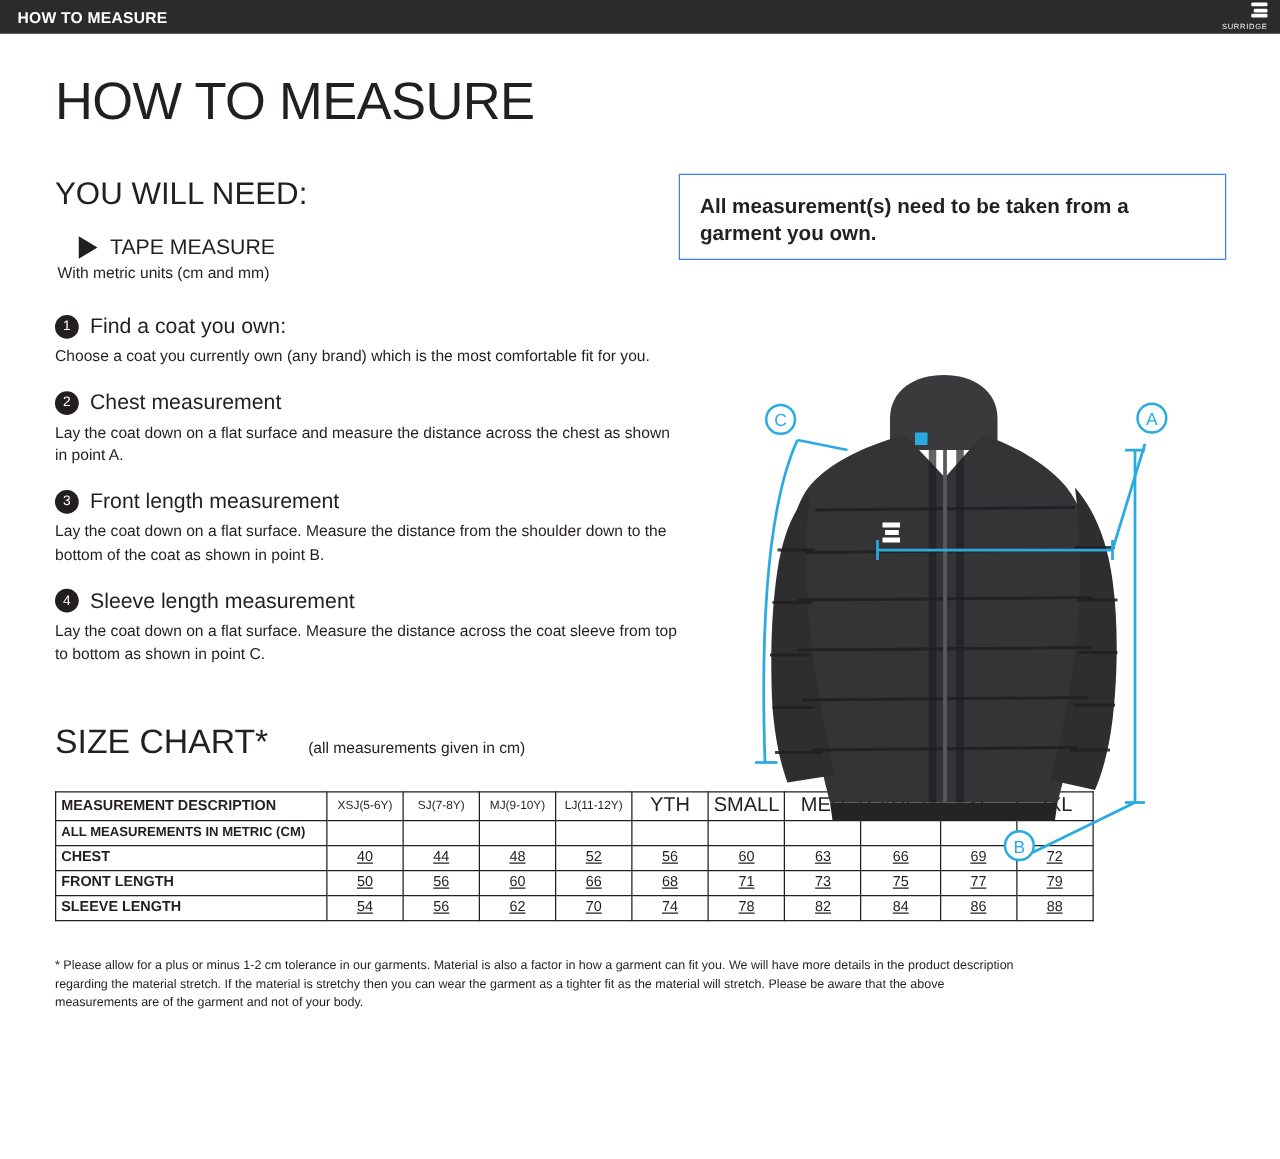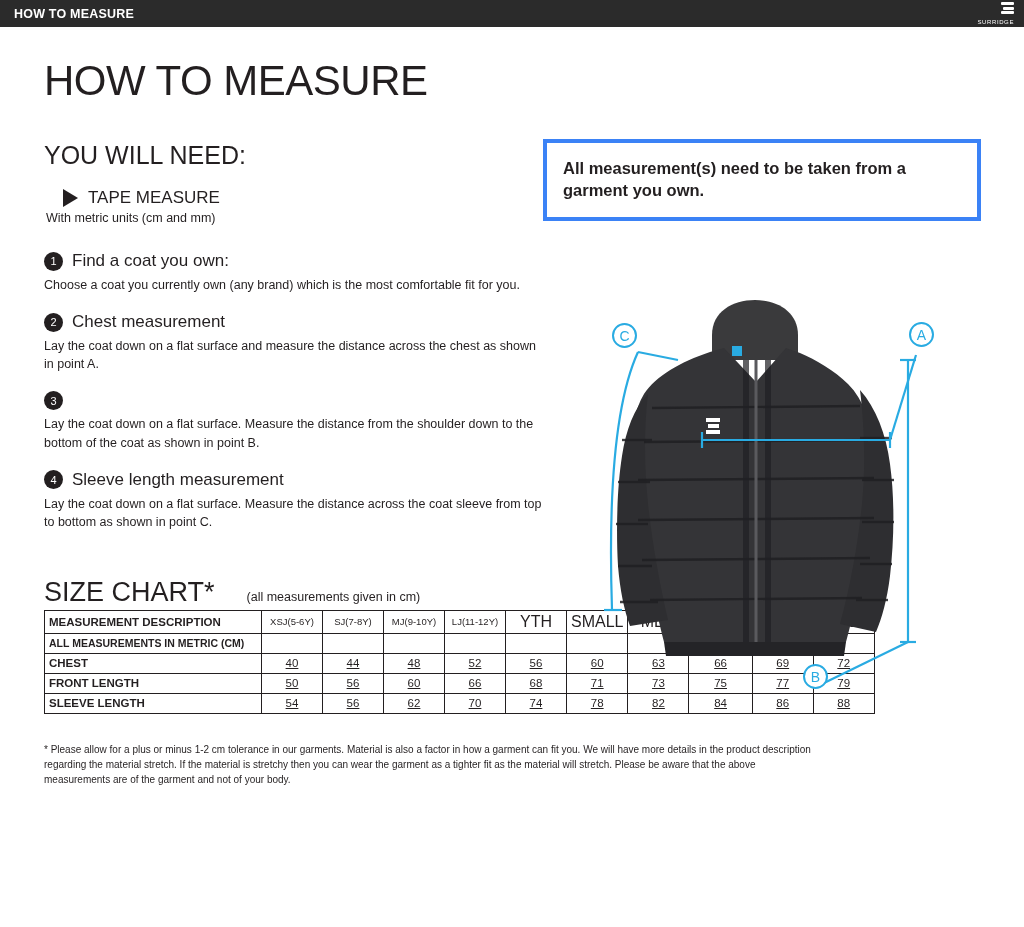--- a/index.html
+++ b/index.html
@@ -148,22 +148,22 @@
     margin-top: 5px;
     color: #231f20;
   }
 
   
   .callout {
     position: absolute;
     left: 543px;
     top: 139px;
     width: 438px;
-    height: 82px;
-    border: 4px solid #3b82f6;
+    height: 69px;
+    border: 1px solid #3b82f6;
     box-sizing: border-box;
     padding: 14px 16px;
     font-size: 16.5px;
     font-weight: bold;
     line-height: 1.35;
     color: #231f20;
   }
 
   
   .illus {
@@ -204,21 +204,21 @@
     font-size: 27px;
     font-weight: normal;
     margin: 0;
   }
   .sizechart-note {
     font-size: 12.5px;
   }
 
   table.size-table {
     border-collapse: collapse;
-    margin-top: 2px;
+    margin-top: 24px;
     font-size: 11.5px;
     color: #231f20;
   }
   table.size-table th,
   table.size-table td {
     border: 1px solid #231f20;
     padding: 2px 4px;
     height: 15px;
   }
   table.size-table th.desc-col,
@@ -302,20 +302,21 @@
         <div class="step-head">
           <span class="step-num">2</span>
           <span class="step-title">Chest measurement</span>
         </div>
         <div class="step-body">Lay the coat down on a flat surface and measure the distance across the chest as shown in point A.</div>
       </div>
 
       <div class="step">
         <div class="step-head">
           <span class="step-num">3</span>
+          <span class="step-title">Front length measurement</span>
         </div>
         <div class="step-body">Lay the coat down on a flat surface. Measure the distance from the shoulder down to the bottom of the coat as shown in point B.</div>
       </div>
 
       <div class="step">
         <div class="step-head">
           <span class="step-num">4</span>
           <span class="step-title">Sleeve length measurement</span>
         </div>
         <div class="step-body">Lay the coat down on a flat surface. Measure the distance across the coat sleeve from top to bottom as shown in point C.</div>

